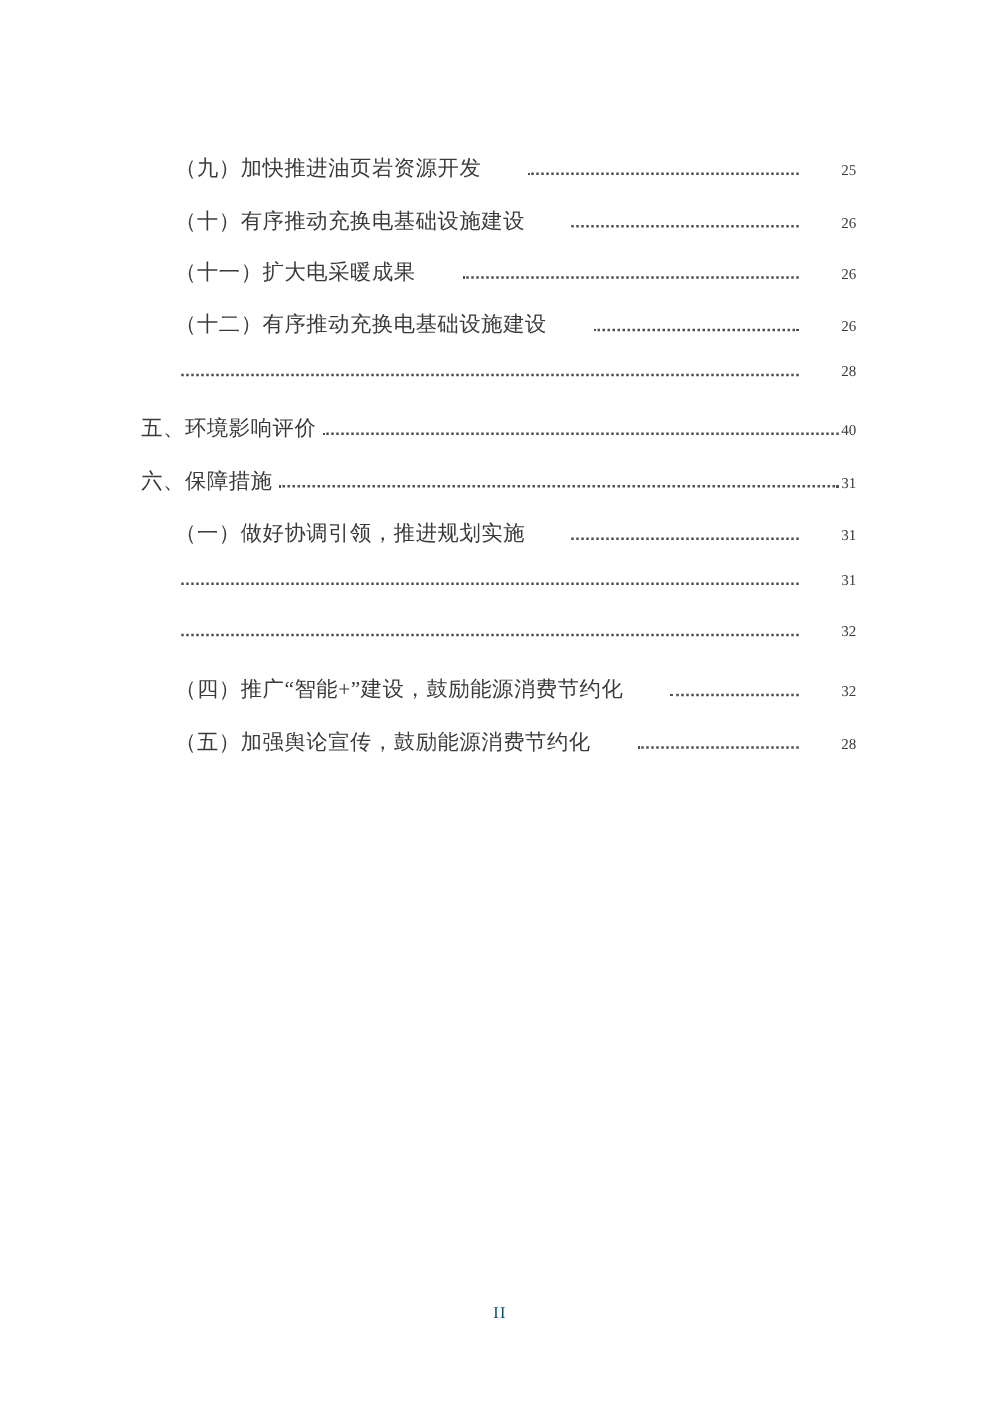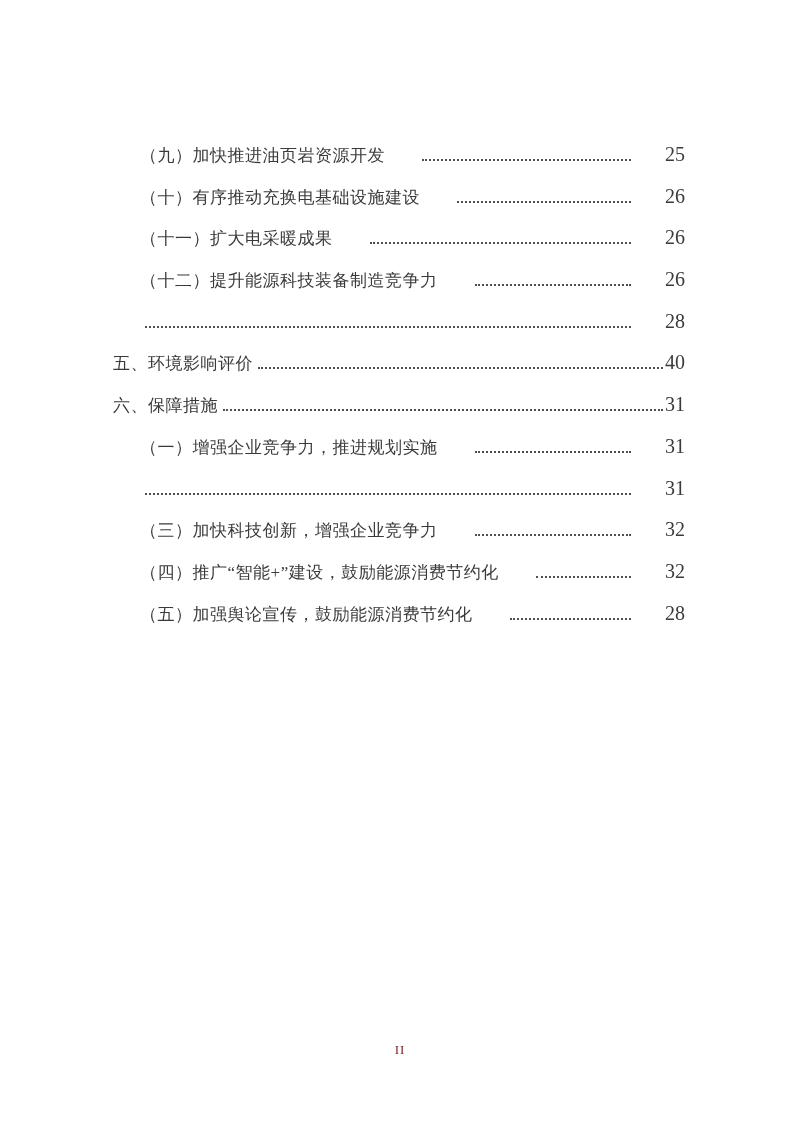--- a/index.html
+++ b/index.html
@@ -38,32 +38,31 @@
     flex: 0 0 auto;
   }
   .toc-dots {
     flex: 1 1 auto;
     border-bottom: 2px dotted #4f4f4f;
     margin: 0 2px 0 5px;
     min-width: 10px;
   }
   .toc-page {
     flex: 0 0 auto;
-    font-size: 20px;
+    font-size: 12px;
     letter-spacing: 0;
-    margin-top: 20px;
   }
   .footer {
     position: absolute;
     left: 0;
     right: 0;
     top: 1042px;
     text-align: center;
     font-size: 13px;
-    color: #7f1d1d;
+    color: #0c4a6e;
     letter-spacing: 1px;
   }
 </style>
 </head>
 <body>
 
 <div class="page">
 
   <div class="toc" id="toc-list">
       <div class="toc-row lvl2">
@@ -75,49 +74,48 @@
       <span class="toc-label">（十）有序推动充换电基础设施建设</span>
       <span class="toc-dots"></span>
       <span class="toc-page">26</span>
     </div>
       <div class="toc-row lvl2">
       <span class="toc-label">（十一）扩大电采暖成果</span>
       <span class="toc-dots"></span>
       <span class="toc-page">26</span>
     </div>
       <div class="toc-row lvl2">
-      <span class="toc-label">（十二）提升能源科技装备制造竞争力</span>
+      <span class="toc-label">（十二）有序推动充换电基础设施建设</span>
       <span class="toc-dots"></span>
       <span class="toc-page">26</span>
     </div>
       <div class="toc-row lvl2">
       <span class="toc-dots"></span>
       <span class="toc-page">28</span>
     </div>
       <div class="toc-row lvl1">
       <span class="toc-label">五、环境影响评价</span>
       <span class="toc-dots"></span>
       <span class="toc-page">40</span>
     </div>
       <div class="toc-row lvl1">
       <span class="toc-label">六、保障措施</span>
       <span class="toc-dots"></span>
       <span class="toc-page">31</span>
     </div>
       <div class="toc-row lvl2">
-      <span class="toc-label">（一）增强企业竞争力，推进规划实施</span>
+      <span class="toc-label">（一）做好协调引领，推进规划实施</span>
       <span class="toc-dots"></span>
       <span class="toc-page">31</span>
     </div>
       <div class="toc-row lvl2">
       <span class="toc-dots"></span>
       <span class="toc-page">31</span>
     </div>
       <div class="toc-row lvl2">
-      <span class="toc-label">（三）加快科技创新，增强企业竞争力</span>
       <span class="toc-dots"></span>
       <span class="toc-page">32</span>
     </div>
       <div class="toc-row lvl2">
       <span class="toc-label">（四）推广“智能+”建设，鼓励能源消费节约化</span>
       <span class="toc-dots"></span>
       <span class="toc-page">32</span>
     </div>
       <div class="toc-row lvl2">
       <span class="toc-label">（五）加强舆论宣传，鼓励能源消费节约化</span>

